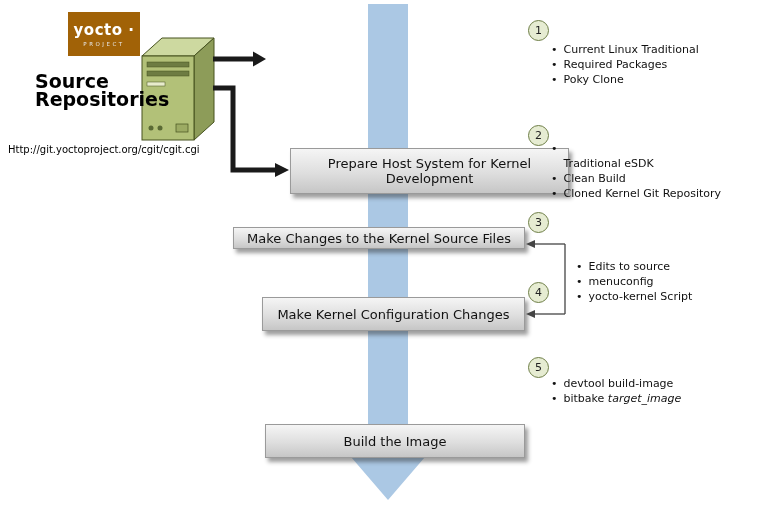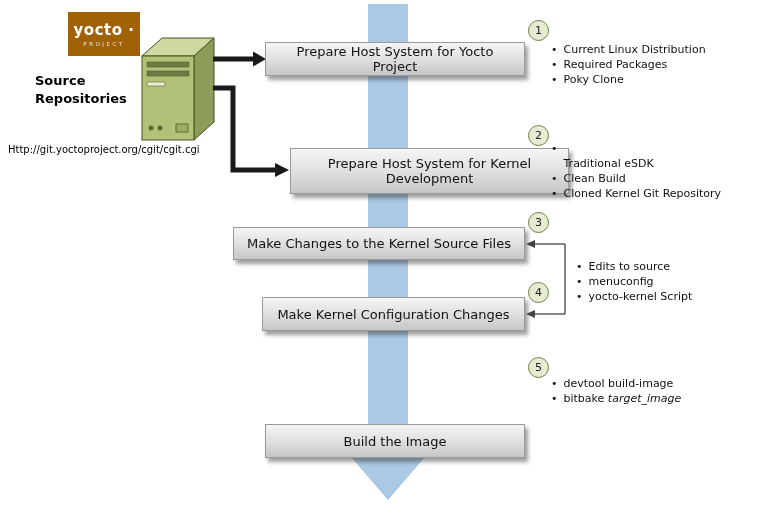--- a/index.html
+++ b/index.html
@@ -8,21 +8,21 @@
   .canvas { position:relative; width:769px; height:517px; background:#ffffff; overflow:hidden; }
   .layer { position:absolute; left:0; top:0; }
 
   
   .yocto-logo { position:absolute; left:68px; top:12px; width:72px; height:44px;
     background:#a16207; color:#fff; display:flex; flex-direction:column;
     align-items:center; justify-content:center; z-index:1; }
   .yocto-brand { font-size:15px; font-weight:bold; letter-spacing:0.5px; }
   .yocto-sub { font-size:5.5px; letter-spacing:2.5px; color:#e8e8e8; margin-top:2px; }
 
-  .src-label { position:absolute; left:35px; top:72px; font-size:13px; font-weight:bold;
+  .src-label { position:absolute; left:35px; top:72px; font-size:19px; font-weight:bold;
     color:#000; white-space:pre-line; line-height:18px; z-index:2; }
   .src-url { position:absolute; left:8px; top:144px; font-size:10px; color:#000; z-index:2; }
 
   
   .stepbox { position:absolute; display:flex; align-items:center; justify-content:center;
     text-align:center; font-size:13px; color:#111; padding:2px 8px;
     background:linear-gradient(180deg,#f5f5f5 0%,#dedede 55%,#c6c6c6 100%);
     border:1px solid #9a9a9a; box-shadow:3px 4px 4px rgba(40,40,40,0.45); z-index:3; }
 
   
@@ -77,36 +77,35 @@
   </svg>
 
   <svg class="layer z4" width="769" height="517">
     <line x1="565" y1="244" x2="565" y2="314" stroke="#444" stroke-width="1.3"></line>
     <line x1="565" y1="244" x2="535" y2="244" stroke="#444" stroke-width="1.3"></line>
     <polygon points="535,240 535,248 526,244" fill="#444"></polygon>
     <line x1="565" y1="314" x2="535" y2="314" stroke="#444" stroke-width="1.3"></line>
     <polygon points="535,310 535,318 526,314" fill="#444"></polygon>
   </svg>
 
-  <div class="stepbox" style="left:265px; top:42px;  width:260px; height:34px;">Prepare Host System for Yocto Project</div>
   <div class="stepbox" style="left:290px; top:148px; width:279px; height:46px;">Prepare Host System for Kernel Development</div>
-  <div class="stepbox" style="left:233px; top:227px; width:292px; height:33px;">Make Changes to the Kernel Source Files</div>
+  <div class="stepbox" style="left:233px; top:227px; width:292px; height:22px;">Make Changes to the Kernel Source Files</div>
   <div class="stepbox" style="left:262px; top:297px; width:263px; height:34px;">Make Kernel Configuration Changes</div>
   <div class="stepbox" style="left:265px; top:377px; width:260px; height:34px;margin-top:47px;">Build the Image</div>
 
   <div class="numcircle" style="left:528px; top:20px;">1</div>
   <div class="numcircle" style="left:528px; top:125px;">2</div>
   <div class="numcircle" style="left:528px; top:212px;">3</div>
   <div class="numcircle" style="left:528px; top:282px;">4</div>
   <div class="numcircle" style="left:528px; top:357px;">5</div>
 
   <div class="bullets" style="left:551px; top:42px;">
     <div class="brow">
       <span class="dot">•</span>
-      <span>Current Linux Distribution</span>
+      <span>Current Linux Traditional</span>
     </div>
     <div class="brow">
       <span class="dot">•</span>
       <span>Required Packages</span>
     </div>
     <div class="brow">
       <span class="dot">•</span>
       <span>Poky Clone</span>
     </div>
   </div>

